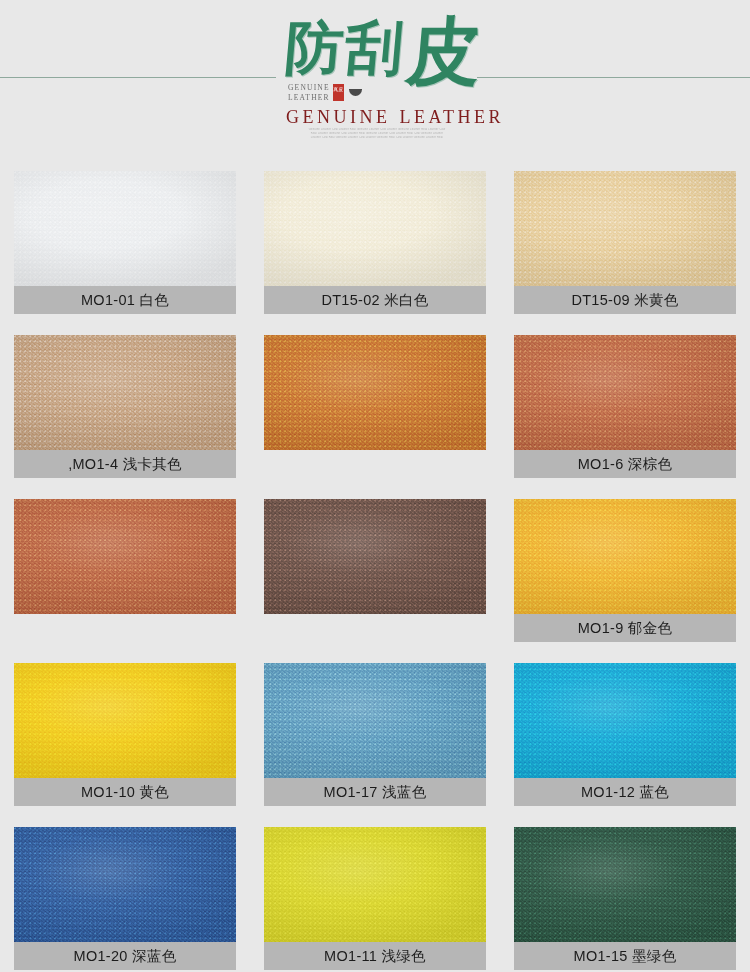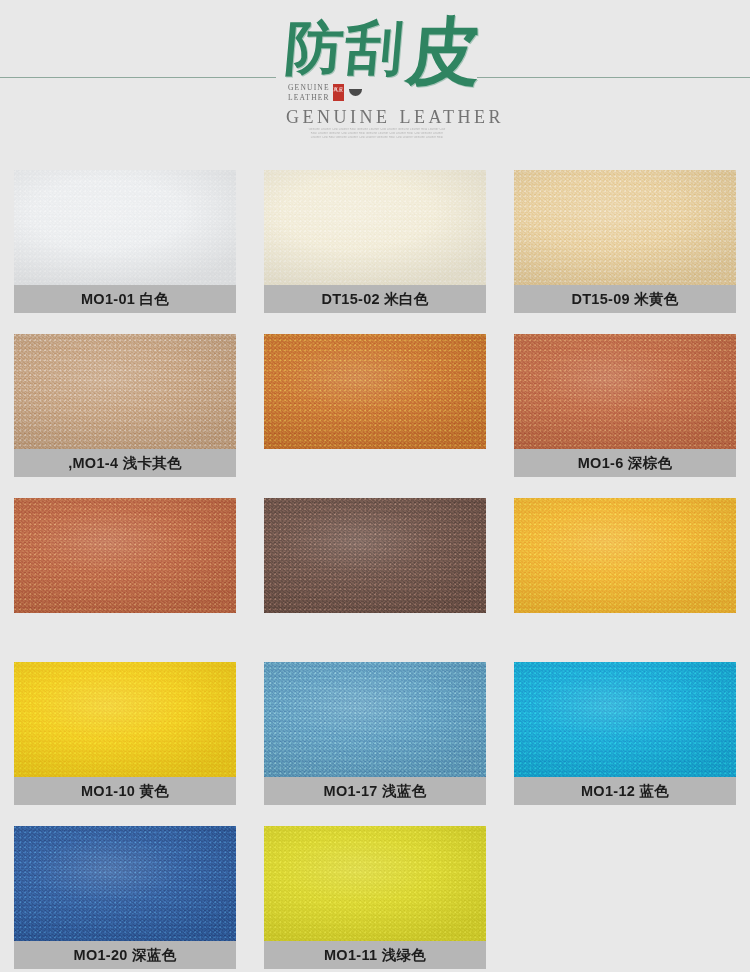--- a/index.html
+++ b/index.html
@@ -96,21 +96,21 @@
   }
 
   
   .en-title {
     position: absolute;
     left: 286px;
     top: 107px;
     font-family: "Liberation Serif", "DejaVu Serif", serif;
     font-size: 18px;
     letter-spacing: 3.5px;
-    color: #737373;
+    color: #7f1d1d;
     white-space: nowrap;
   }
   .en-title .gap { display: inline-block; width: 9px; }
 
   
   .microtext {
     position: absolute;
     left: 287px;
     top: 128px;
     width: 180px;
@@ -132,24 +132,23 @@
     top: 150px;
     width: 750px;
     display: flex;
     flex-wrap: wrap;
   }
 
   .cell {
     width: 250px;
     height: 164px;
     display: flex;
-    align-items: center;
+    align-items: flex-end;
     justify-content: center;
     padding-top: 18px;
-    font-weight: bold;
   }
   .card {
     width: 222px;
     height: 143px;
     position: relative;
     overflow: hidden;
   }
 
   .swatch {
     position: absolute;
@@ -312,20 +311,21 @@
         </div>
       </div>
     </div>
     <div class="cell">
       <div class="card">
         <div class="swatch" style="background: rgb(240, 180, 49);">
           <div class="grain"></div>
           <div class="grain2"></div>
           <div class="sheen"></div>
         </div>
+        <div class="label">MO1-9 郁金色</div>
       </div>
     </div>
     <div class="cell">
       <div class="card">
         <div class="swatch" style="background: rgb(242, 203, 27);">
           <div class="grain"></div>
           <div class="grain2"></div>
           <div class="sheen"></div>
         </div>
         <div class="label">MO1-10 黄色</div>
@@ -364,13 +364,23 @@
     <div class="cell">
       <div class="card">
         <div class="swatch" style="background: rgb(217, 213, 43);">
           <div class="grain"></div>
           <div class="grain2"></div>
           <div class="sheen"></div>
         </div>
         <div class="label">MO1-11 浅绿色</div>
       </div>
     </div>
+    <div class="cell">
+      <div class="card">
+        <div class="swatch" style="background: rgb(44, 85, 67);">
+          <div class="grain"></div>
+          <div class="grain2"></div>
+          <div class="sheen"></div>
+        </div>
+        <div class="label">MO1-15 墨绿色</div>
+      </div>
+    </div>
   </div>
 
 </body></html>

